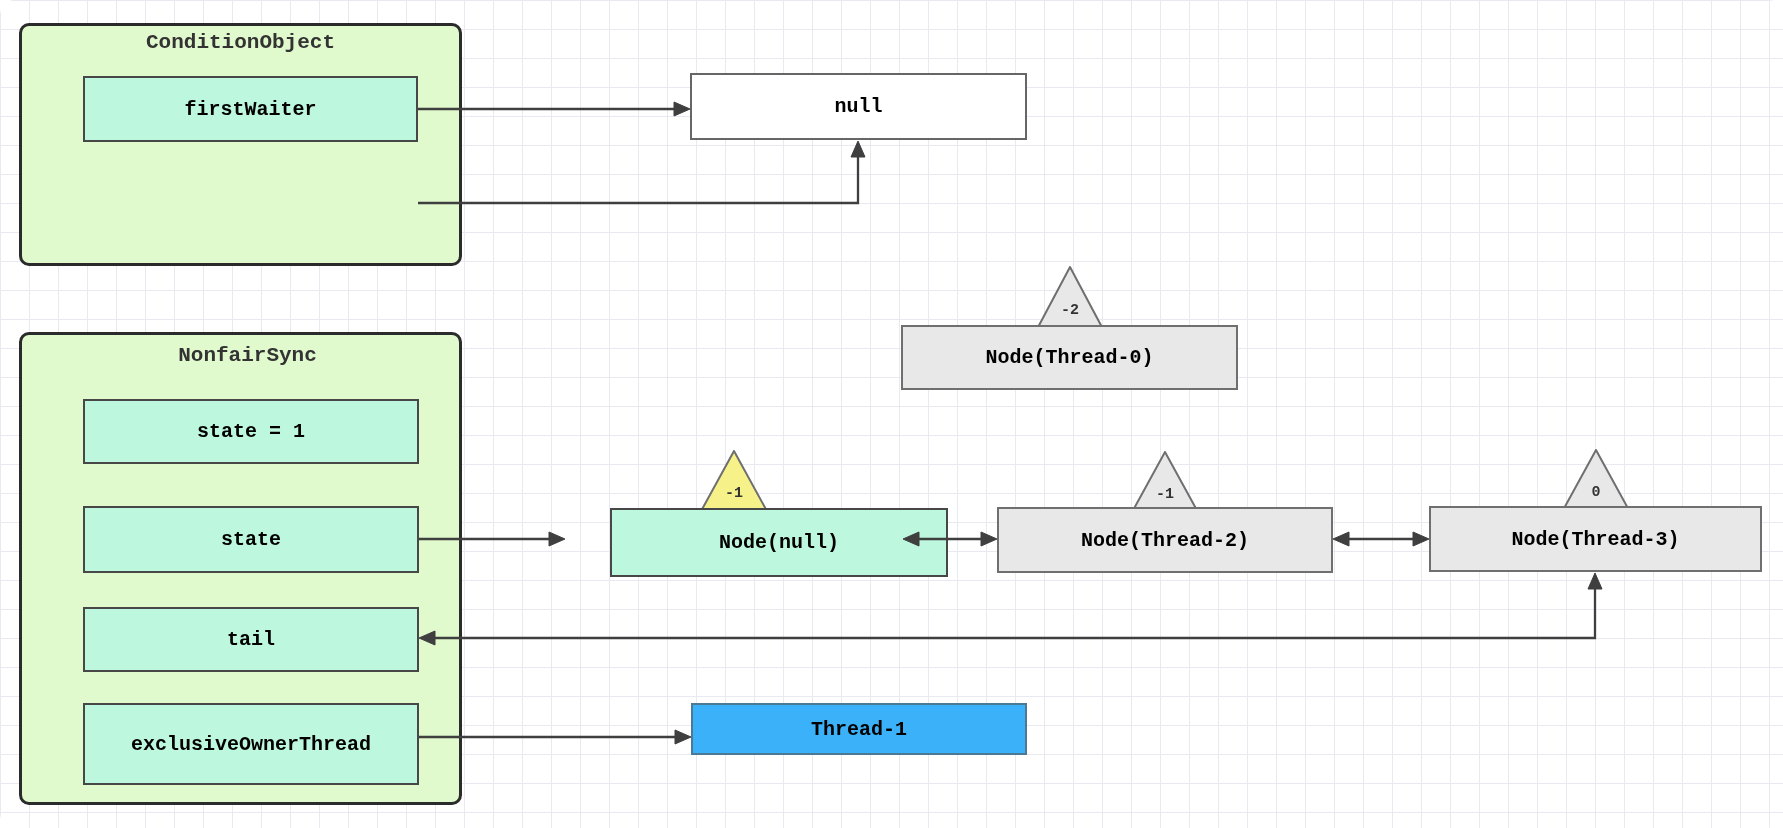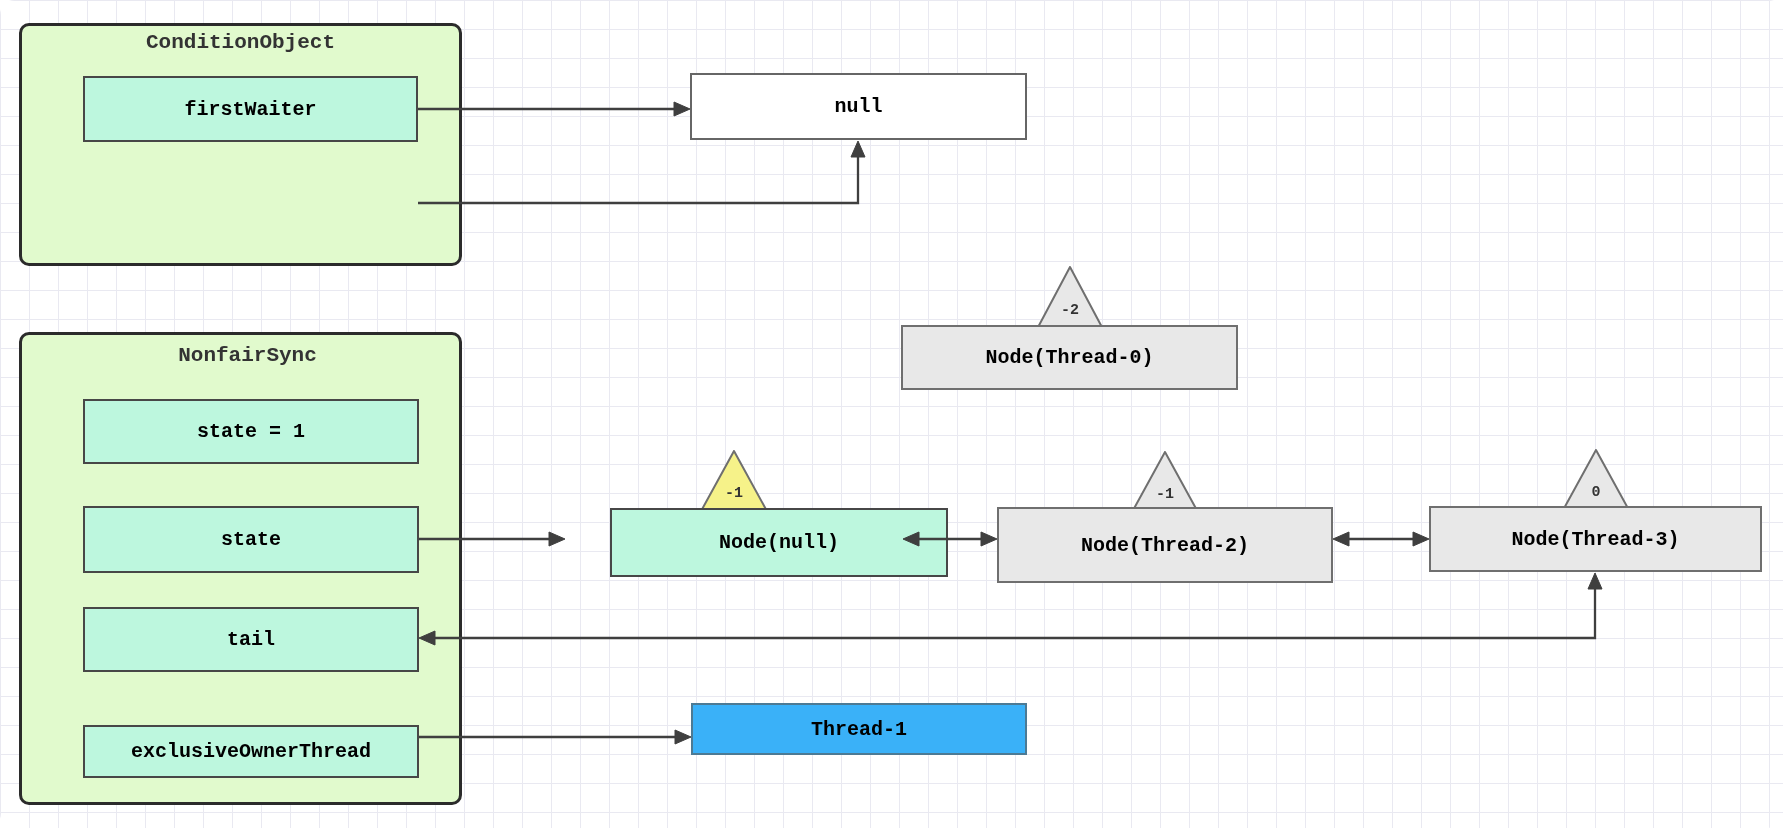--- a/index.html
+++ b/index.html
@@ -64,25 +64,25 @@
   <div class="group-title" style="left:19px;top:31px;width:443px;">ConditionObject</div>
   <div class="cell" style="left:83px;top:76px;width:335px;height:66px;">firstWaiter</div>
 
   <div class="cell white" style="left:690px;top:73px;width:337px;height:67px;">null</div>
 
   <div class="group" style="left:19px;top:332px;width:443px;height:473px;"></div>
   <div class="group-title" style="left:19px;top:344px;width:457px;">NonfairSync</div>
   <div class="cell" style="left:83px;top:399px;width:336px;height:65px;">state = 1</div>
   <div class="cell" style="left:83px;top:506px;width:336px;height:67px;">state</div>
   <div class="cell" style="left:83px;top:607px;width:336px;height:65px;">tail</div>
-  <div class="cell" style="left:83px;top:703px;width:336px;height:53px;margin-top:22px;">exclusiveOwnerThread</div>
+  <div class="cell" style="left:83px;top:703px;width:336px;height:82px;">exclusiveOwnerThread</div>
 
   <div class="cell gray" style="left:901px;top:325px;width:337px;height:65px;">Node(Thread-0)</div>
   <div class="cell" style="left:565px;top:508px;width:338px;height:69px;margin-left:45px;">Node(null)</div>
-  <div class="cell gray" style="left:997px;top:507px;width:336px;height:76px;">Node(Thread-2)</div>
+  <div class="cell gray" style="left:997px;top:507px;width:336px;height:66px;">Node(Thread-2)</div>
   <div class="cell gray" style="left:1429px;top:506px;width:333px;height:66px;">Node(Thread-3)</div>
 
   <div class="cell blue" style="left:691px;top:703px;width:336px;height:52px;">Thread-1</div>
 
   <div class="tri-label" style="left:1048px;top:302px;width:44px;">-2</div>
   <div class="tri-label" style="left:712px;top:485px;width:44px;">-1</div>
   <div class="tri-label" style="left:1143px;top:486px;width:44px;">-1</div>
   <div class="tri-label" style="left:1574px;top:484px;width:44px;">0</div>
 
   <svg class="layer arrow-layer" width="1783" height="828">

